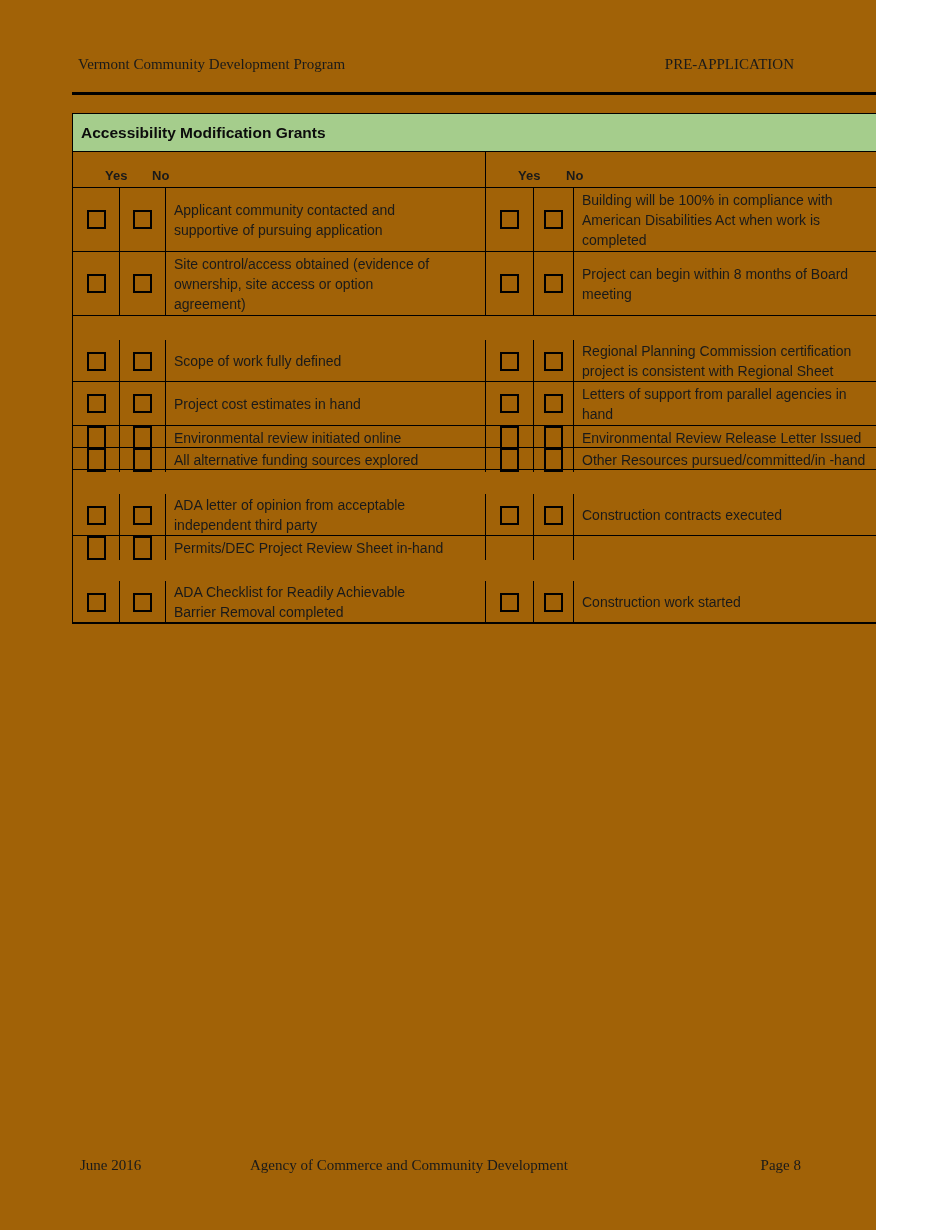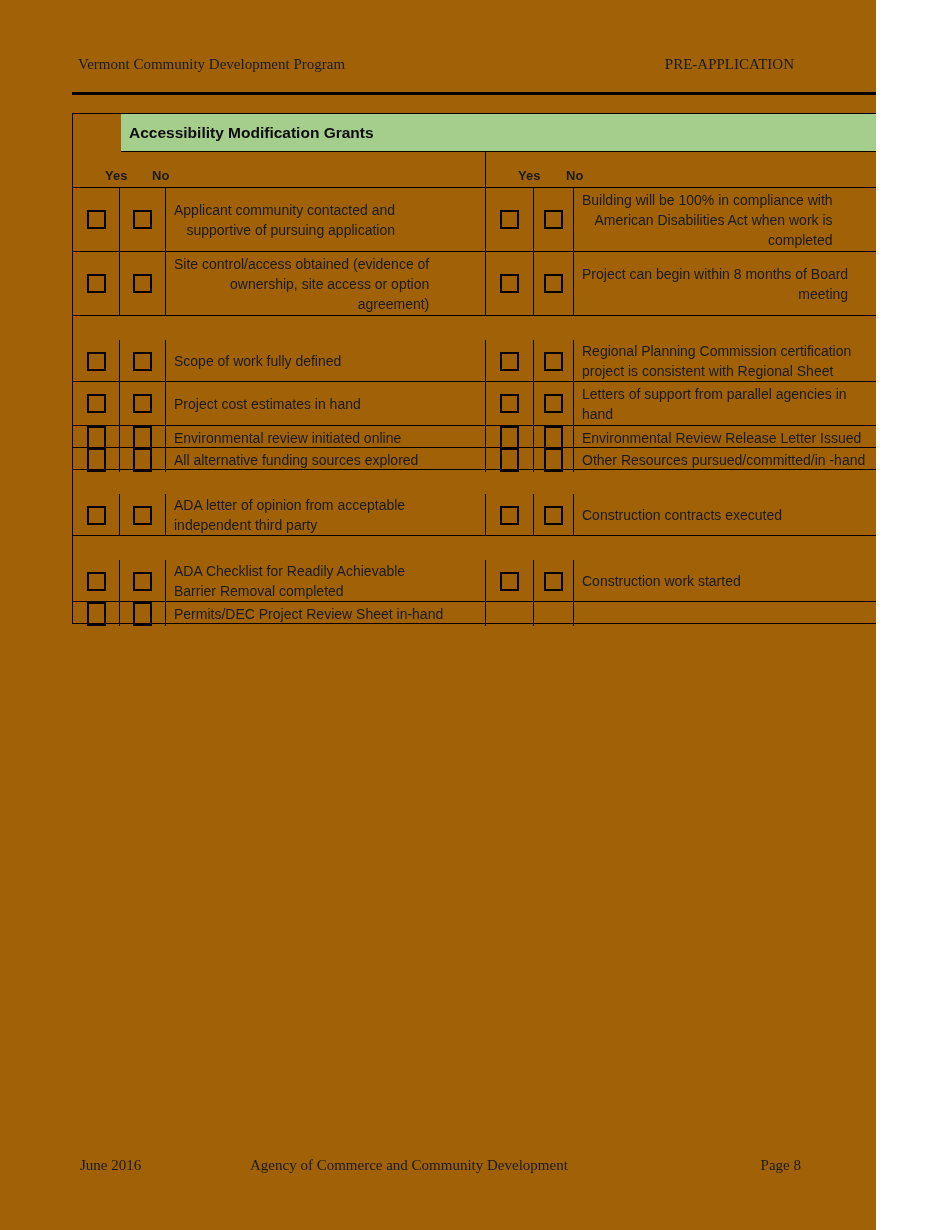--- a/index.html
+++ b/index.html
@@ -34,21 +34,20 @@
     box-sizing:content-box;
     font-size:14px;
   }
   .title-row {
     height:38px;
     display:flex; align-items:center;
     padding-left:8px;
     border-bottom:1px solid #000;
     font-weight:bold; font-size:15.5px; color:#0c0c0c;
     box-sizing:border-box;
-    margin-left:48px;
   }
   .yn-row {
     display:grid;
     grid-template-columns:413px 432px;
     height:36px;
     border-bottom:1px solid #000;
     box-sizing:border-box;
   }
   .yn-half { display:grid; align-items:end; padding-bottom:4px; box-sizing:border-box; }
   .yn-left  { grid-template-columns:47px 46px auto; border-right:1px solid #000; }
@@ -74,21 +73,21 @@
   }
   .txt-cell.mid { border-right:1px solid #000; }
   .cb {
     width:19px; height:19px;
     border:2px solid #000;
     background:transparent;
     box-sizing:border-box;
     flex:none;
   }
   .row.tight .cb { height:24px; }
-  .h64 { height:64px;text-align:right; } .h44 { height:44px; } .h42 { height:42px;margin-top:24px; }
+  .h64 { height:64px; } .h44 { height:44px; } .h42 { height:42px;margin-top:24px; }
   .h22 { height:22px; } .h21 { height:21px; }
   
   .footer { position:absolute; left:0; top:1157px; width:100%; height:20px;
     font-family:"Liberation Serif","DejaVu Serif",serif; font-size:15px; color:#1a1a1a; }
   .ft-left   { position:absolute; left:80px;  white-space:nowrap; }
   .ft-center { position:absolute; left:250px; white-space:nowrap; }
   .ft-right  { position:absolute; right:75px; white-space:nowrap; }
 </style>
 </head>
 <body>
@@ -239,49 +238,49 @@
 independent third party</div>
       <div class="cell cb-cell">
           <div class="cb"></div>
         </div>
       <div class="cell cb-cell">
           <div class="cb"></div>
         </div>
       <div class="cell txt-cell">Construction contracts executed</div>
     </div>
 
-    <div class="row h42">
-      <div class="cell cb-cell">
-          <div class="cb"></div>
-        </div>
-      <div class="cell cb-cell">
-          <div class="cb"></div>
-        </div>
-      <div class="cell txt-cell mid">ADA Checklist for Readily Achievable
-Barrier Removal completed</div>
-      <div class="cell cb-cell">
-          <div class="cb"></div>
-        </div>
-      <div class="cell cb-cell">
-          <div class="cb"></div>
-        </div>
-      <div class="cell txt-cell">Construction work started</div>
-    </div>
-
     <div class="row h21 tight last">
       <div class="cell cb-cell">
           <div class="cb"></div>
         </div>
       <div class="cell cb-cell">
           <div class="cb"></div>
         </div>
       <div class="cell txt-cell mid">Permits/DEC Project Review Sheet in-hand</div>
       <div class="cell cb-cell"></div>
       <div class="cell cb-cell"></div>
       <div class="cell txt-cell"></div>
+    </div>
+
+    <div class="row h42">
+      <div class="cell cb-cell">
+          <div class="cb"></div>
+        </div>
+      <div class="cell cb-cell">
+          <div class="cb"></div>
+        </div>
+      <div class="cell txt-cell mid">ADA Checklist for Readily Achievable
+Barrier Removal completed</div>
+      <div class="cell cb-cell">
+          <div class="cb"></div>
+        </div>
+      <div class="cell cb-cell">
+          <div class="cb"></div>
+        </div>
+      <div class="cell txt-cell">Construction work started</div>
     </div>
 
   </div>
 
   <div class="footer">
     <span class="ft-left">June 2016</span>
     <span class="ft-center">Agency of Commerce and Community Development</span>
     <span class="ft-right">Page 8</span>
   </div>
 

